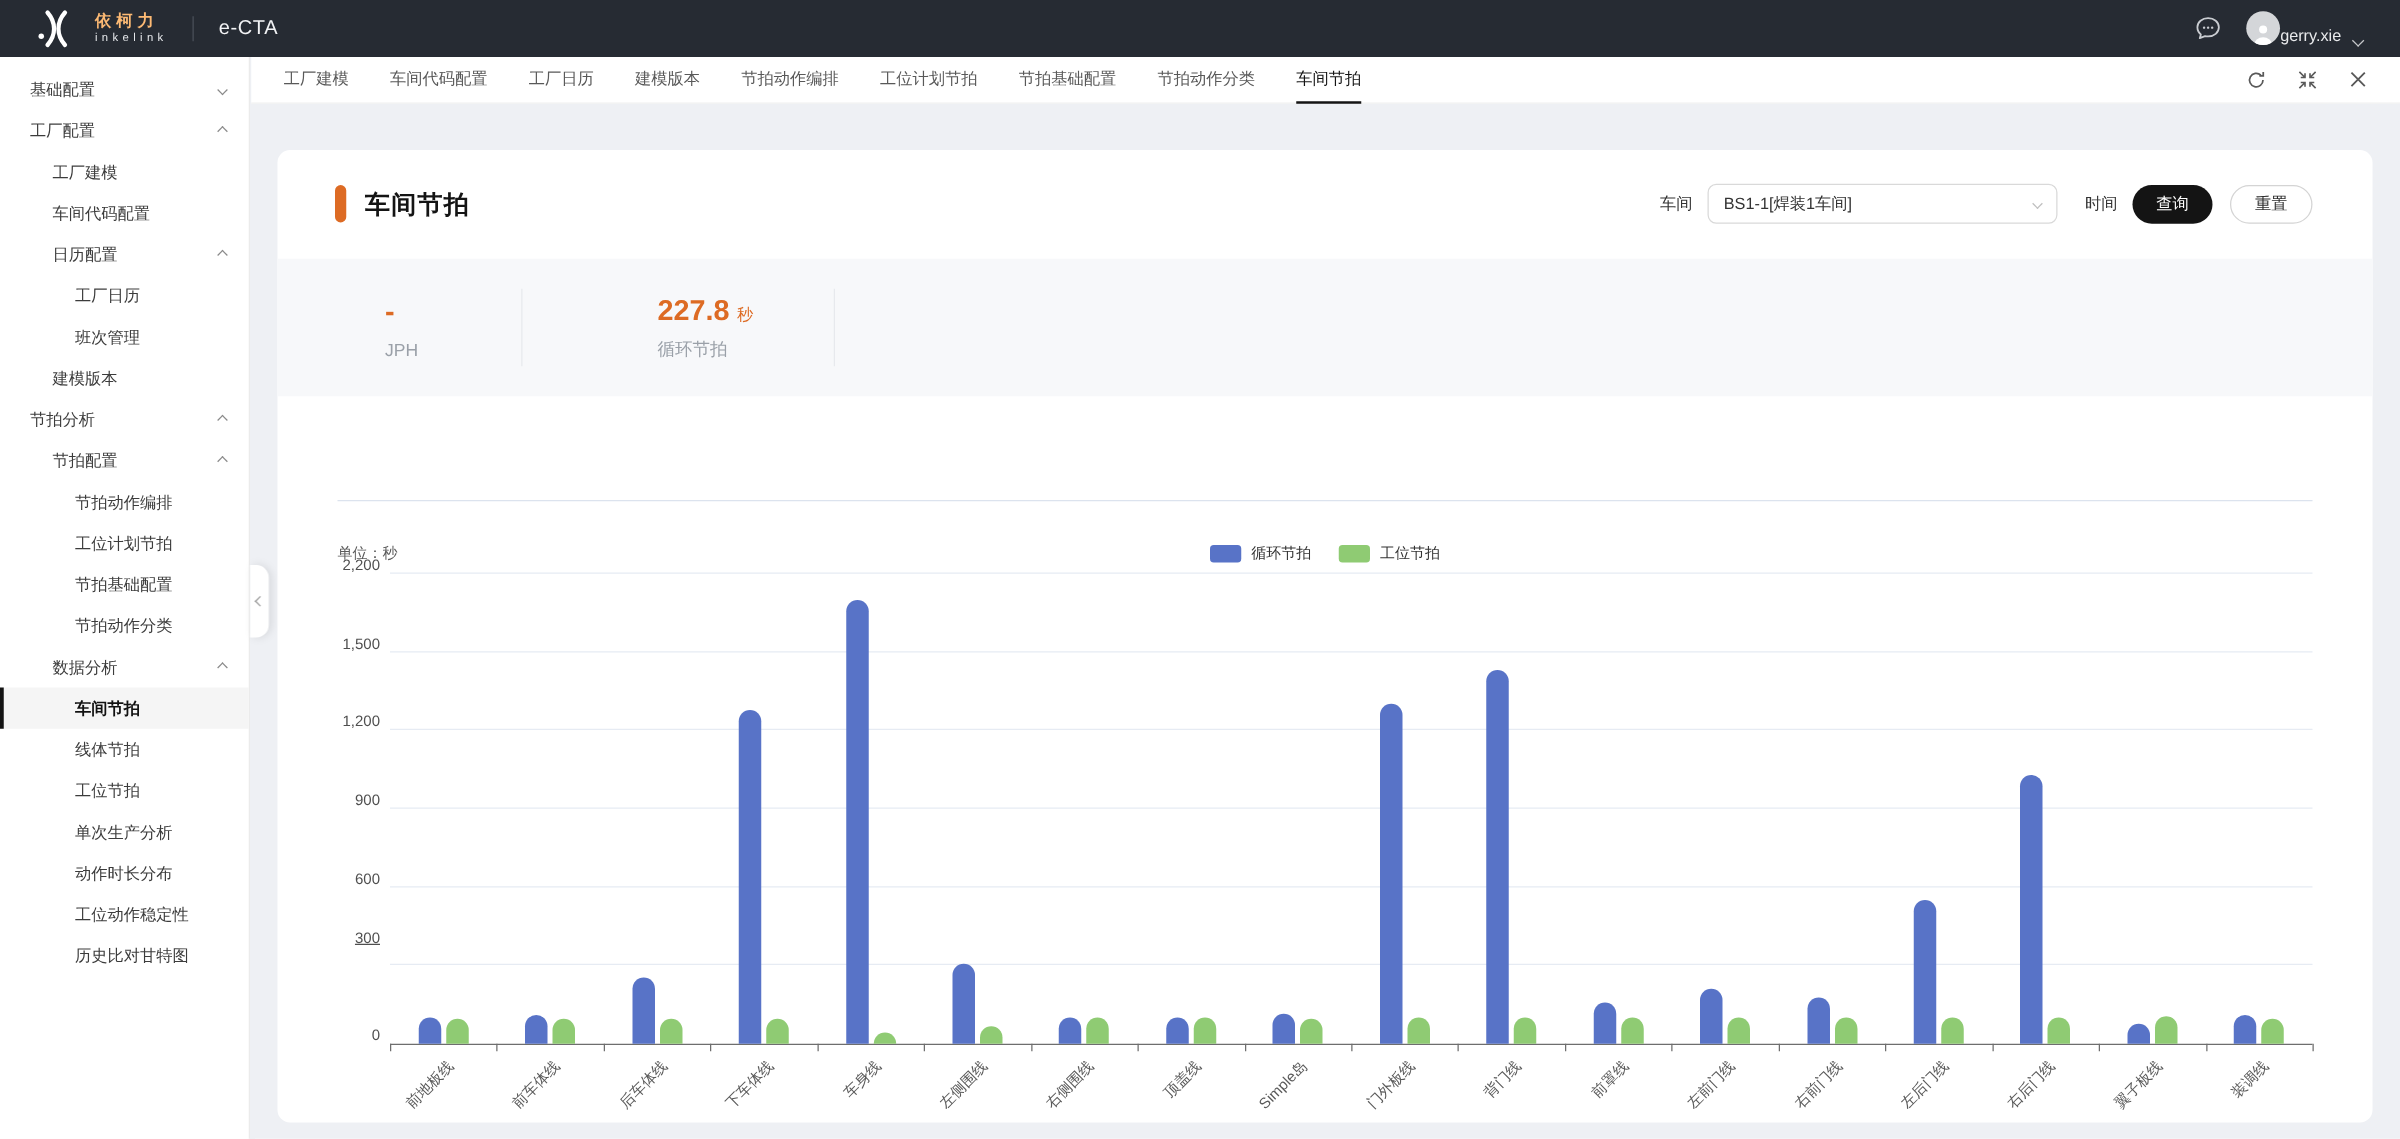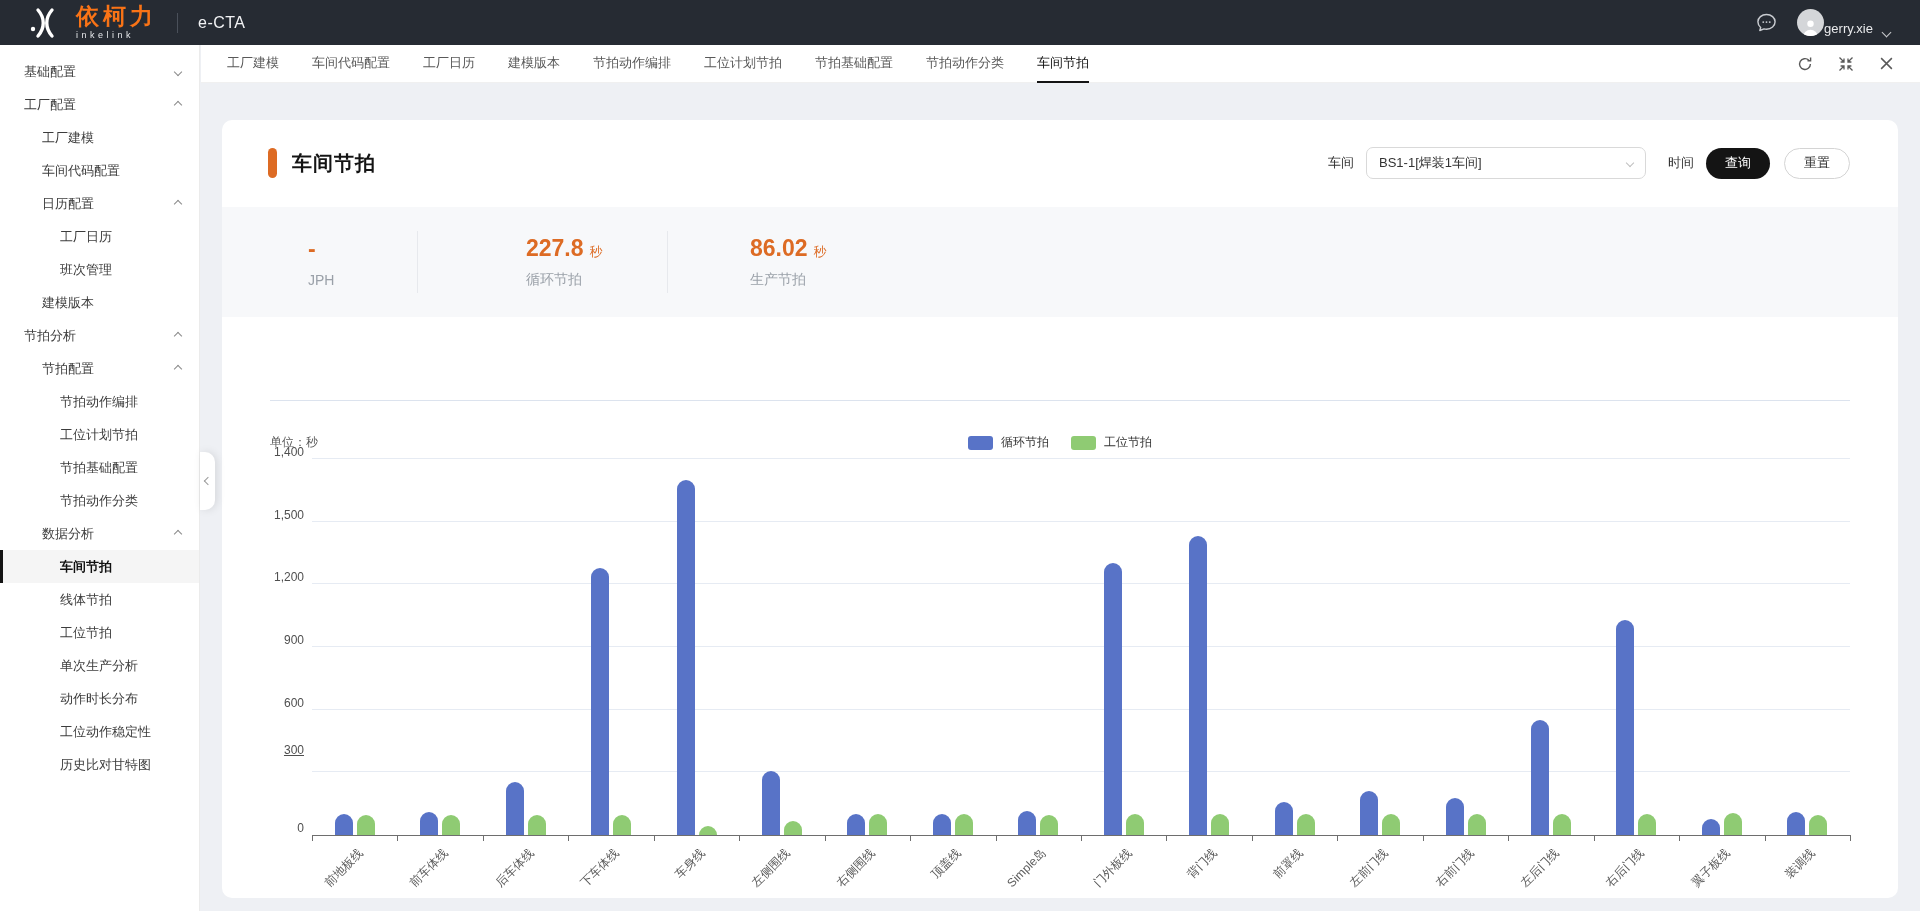--- a/index.html
+++ b/index.html
@@ -4,21 +4,21 @@
 <style>
   * { box-sizing: border-box; margin: 0; padding: 0; }
   html,body { width:1920px; height:911px; overflow:hidden; }
   body { font-family:"Liberation Sans","DejaVu Sans",sans-serif; background:#eef0f4; color:#333; }
 
   
   .topbar { position:fixed; top:0; left:0; width:1920px; height:45px; background:#262b33; display:flex; align-items:center; z-index:50; }
   .brand { display:flex; align-items:center; padding-left:26px; }
   .logo-mark { width:40px; height:32px; margin-right:10px; }
   .brand-text { display:flex; flex-direction:column; line-height:1; }
-  .brand-cn { color:#f97316; font-size:23px; font-weight:bold; letter-spacing:4px; }
+  .brand-cn { color:#fdba74; font-size:13px; font-weight:bold; letter-spacing:4px; }
   .brand-en { color:#e7e9ec; font-size:9px; letter-spacing:3.5px; margin-top:3px; }
   .brand-divider { width:1px; height:20px; background:#4a505a; margin:0 20px; }
   .app-name { color:#f2f3f5; font-size:16px; letter-spacing:0.5px; }
   .top-right { margin-left:auto; display:flex; align-items:center; gap:20px; padding-right:30px; }
   .chat-ic { width:21px; height:21px; cursor:pointer; }
   .avatar { width:27px; height:27px; border-radius:50%; background:#d4d6d9; display:flex; align-items:flex-end; justify-content:center; overflow:hidden; }
   .user-name { color:#e9eaec; font-size:13px; margin-left:-10px; }
   .user-wrap { display:flex; align-items:flex-end; gap:10px; cursor:pointer; }
 
   .chev { display:inline-block; width:7px; height:7px; border-right:1.4px solid #8f9399; border-bottom:1.4px solid #8f9399; }
@@ -261,24 +261,20 @@
 
       <div class="stats" id="stats">
           <div class="stat">
             <div class="stat-value" style="color: rgb(221, 107, 36);">-</div>
             <div class="stat-label">JPH</div>
           </div>
           <div class="stat">
             <div class="stat-value" style="color: rgb(221, 107, 36);">227.8<span class="stat-unit">秒</span></div>
             <div class="stat-label">循环节拍</div>
           </div>
-          <div class="stat">
-            <div class="stat-value" style="color: rgb(221, 107, 36);">86.02<span class="stat-unit">秒</span></div>
-            <div class="stat-label">生产节拍</div>
-          </div>
         </div>
 
       <div class="chart-section">
         <div class="chart-top-divider"></div>
         <div class="chart-meta">
           <span class="unit-label">单位：秒</span>
           <div class="legend" id="legend">
               <div class="legend-item">
                 <span class="legend-swatch" style="background: rgb(88, 115, 199);"></span>
                 <span>循环节拍</span>
@@ -290,21 +286,21 @@
             </div>
         </div>
         <div class="plot-wrap">
           <div class="y-labels" id="yLabels">
               <div class="y-label" style="bottom: -6px;">0</div>
               <div class="y-label" style="bottom: 72px; text-decoration: underline;">300</div>
               <div class="y-label" style="bottom: 119.333px;">600</div>
               <div class="y-label" style="bottom: 182px;">900</div>
               <div class="y-label" style="bottom: 244.667px;">1,200</div>
               <div class="y-label" style="bottom: 307px;">1,500</div>
-              <div class="y-label" style="bottom: 370px;">1,400</div>
+              <div class="y-label" style="bottom: 370px;">2,200</div>
             </div>
           <div class="plot-area" id="plotArea">
             <div class="baseline"></div>
           <div class="gridline" style="bottom: 62.6667px;"></div>
               <div class="gridline" style="bottom: 125.333px;"></div>
               <div class="gridline" style="bottom: 188px;"></div>
               <div class="gridline" style="bottom: 250.667px;"></div>
               <div class="gridline" style="bottom: 313.333px;"></div>
               <div class="gridline" style="bottom: 376px;"></div>
               <div class="x-tick" style="left: 0%;"></div>

